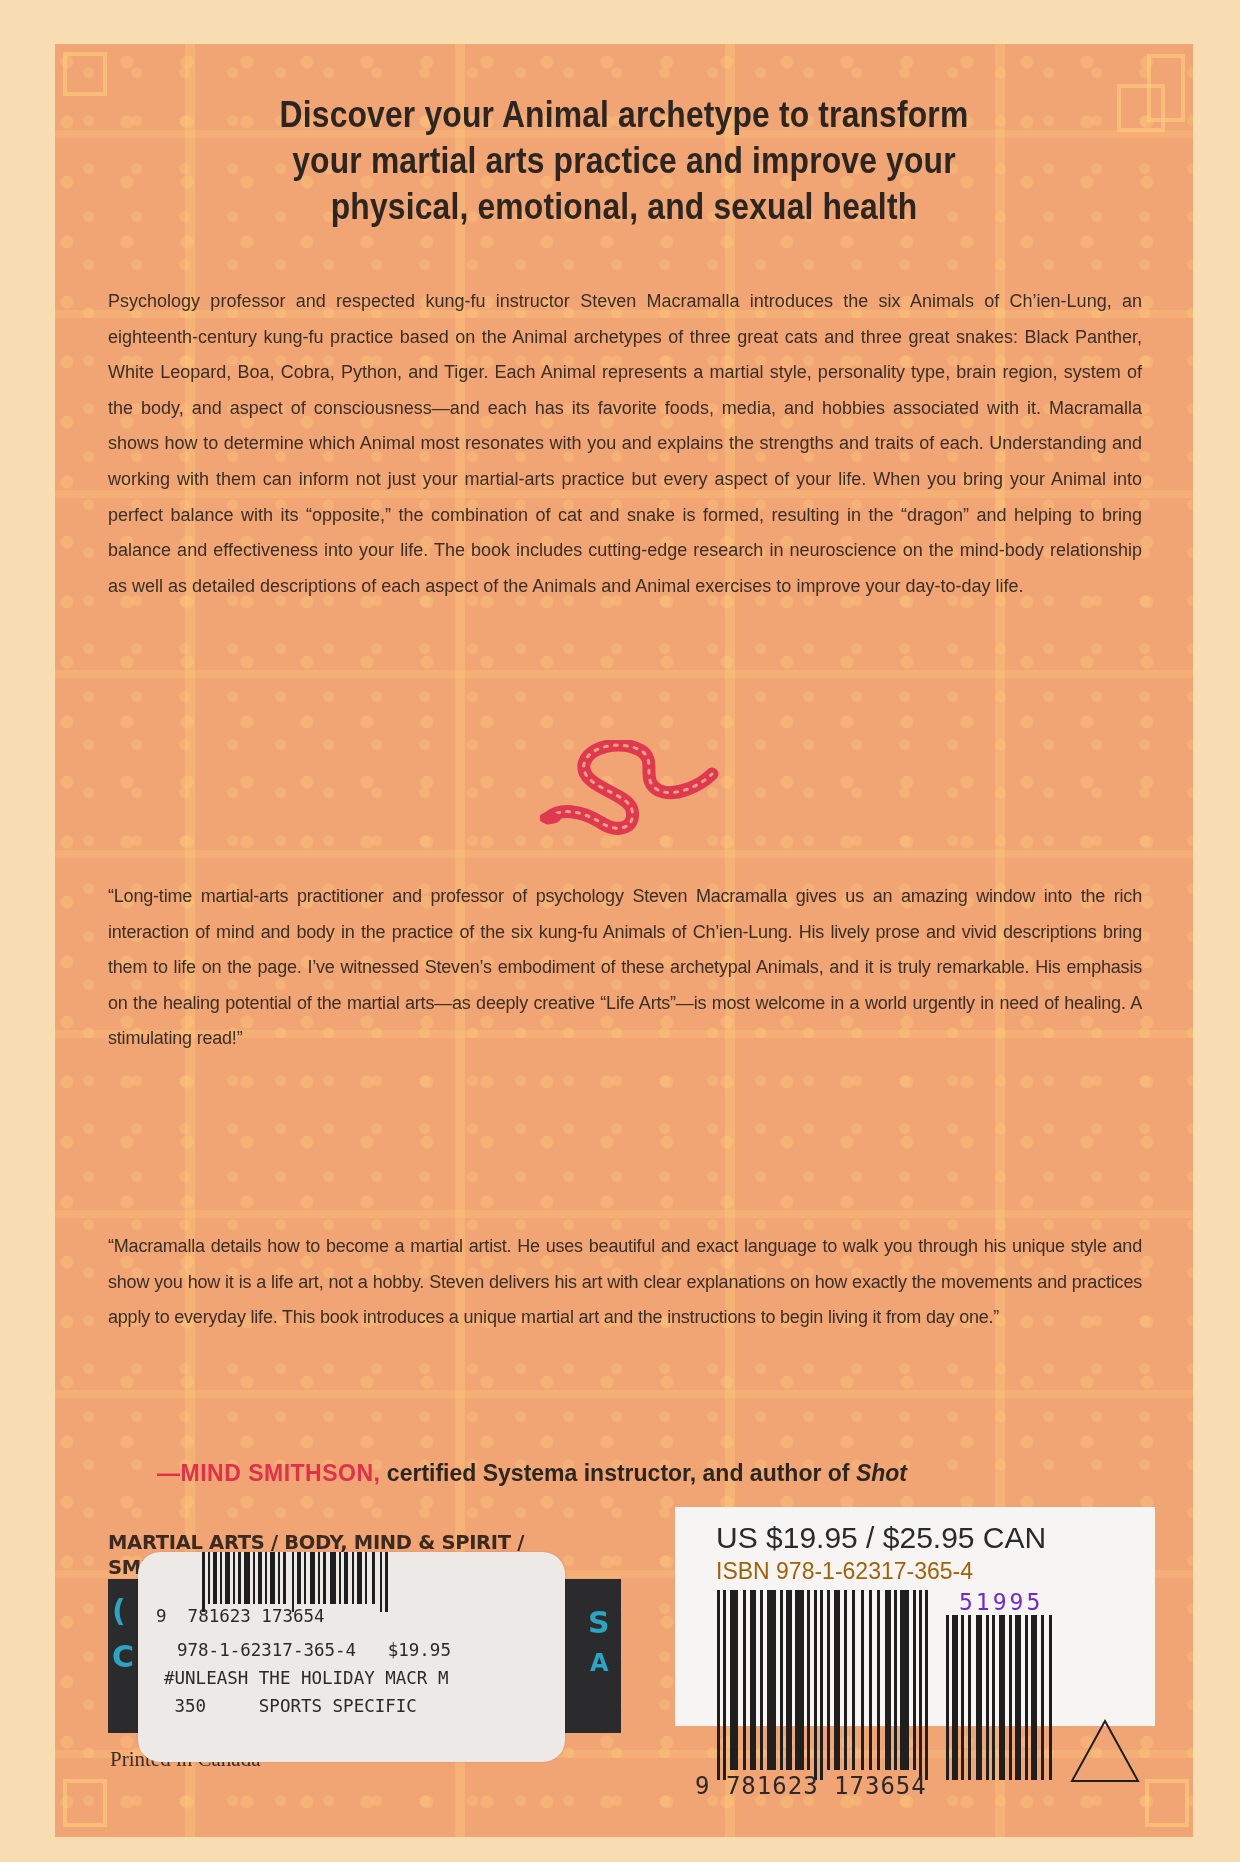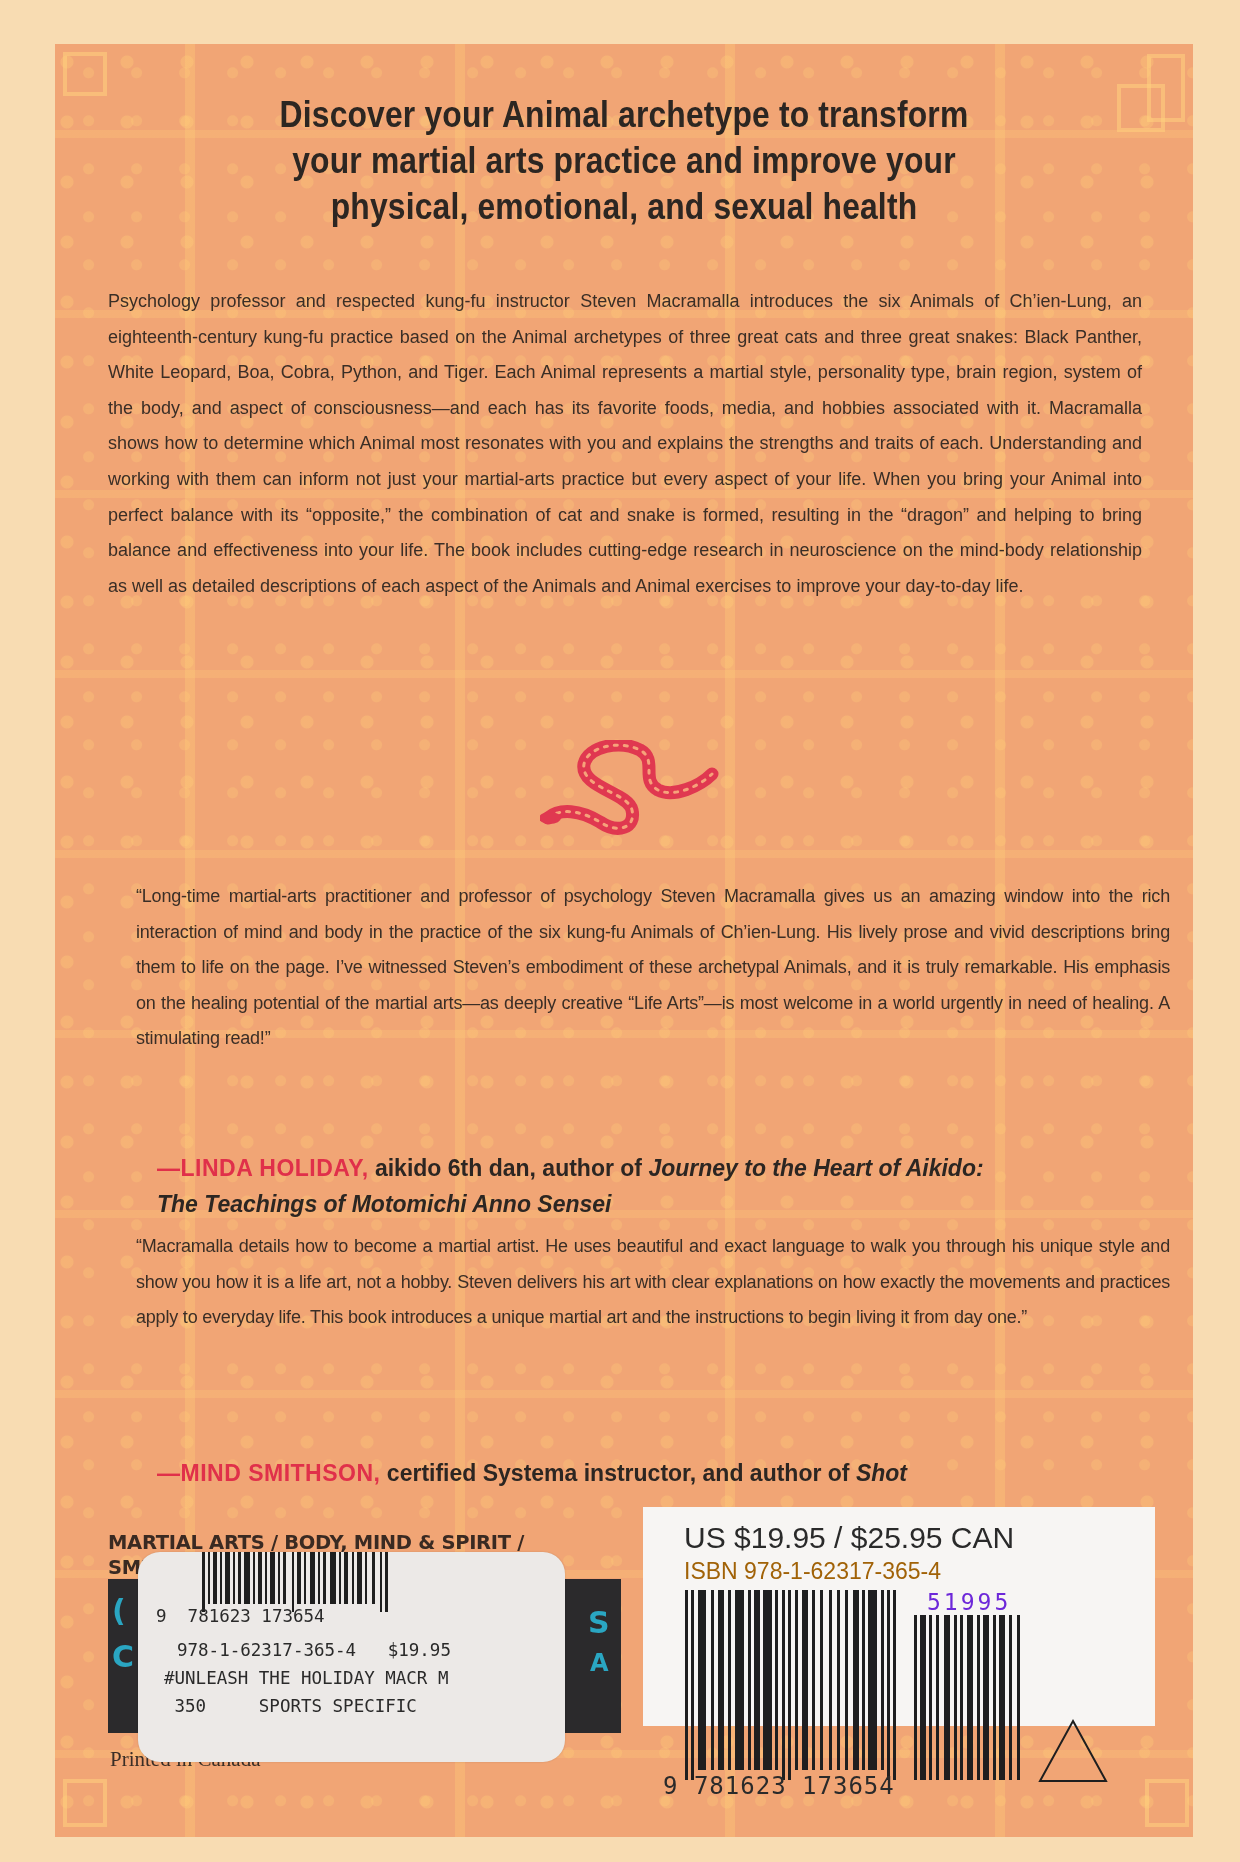--- a/index.html
+++ b/index.html
@@ -30,21 +30,21 @@
   }
   .headline div { white-space: nowrap; }
   .body-text {
     position: absolute; left: 53px; width: 1034px;
     font-family: Liberation Sans, sans-serif; font-size: 18px; line-height: 35.6px;
     color: #3a2e26; text-align: justify; text-align-last: left;
   }
   .body-text.p1 { top: 240px; }
   .body-text.q1 { top: 835px; }
   .body-text.q2 { top: 1185px; }
-  .quote-condensed { letter-spacing: -0.2px; margin-left: 28px; }
+  .quote-condensed { letter-spacing: -0.2px; }
   .attrib {
     position: absolute; left: 102px; width: 1000px;
     font-family: "Liberation Sans", sans-serif; font-weight: bold; font-size: 23px;
     line-height: 36px; color: #2c2622;
   }
   .attrib .name { color: #e0304a; letter-spacing: 0.5px; }
   .attrib .it { font-style: italic; }
   .attrib.a1 { top: 1106px; }
   .attrib.a2 { top: 1411px; }
   .snake { position: absolute; left: 485px; top: 696px; width: 180px; height: 100px; }
@@ -69,23 +69,22 @@
     position: absolute; left: 138px; top: 1552px; width: 427px; height: 210px;
     background: #ece9e7; border-radius: 22px;
     box-shadow: 0 0 2px rgba(0,0,0,0.15);
   }
   .sticker .mini-barcode { position: absolute; left: 62px; top: 0; width: 200px; height: 64px; }
   .sticker .line {
     position: absolute; left: 26px; font-family: "DejaVu Sans Mono", monospace; font-size: 17.5px;
     color: #2a2a2a; white-space: pre;
   }
   .price-box {
-    position: absolute; left: 643px; top: 1507px; width: 480px; height: 219px;
+    position: absolute; left: 675px; top: 1507px; width: 480px; height: 219px;
     background: #f7f5f3;
-    padding-left: 32px;
   }
   .price-line {
     position: absolute; left: 41px; top: 14px; font-family: "Liberation Sans", sans-serif;
     font-size: 30px; color: #2a2a2a; white-space: nowrap;
   }
   .isbn-line {
     position: absolute; left: 41px; top: 51px; font-family: "Liberation Sans", sans-serif;
     font-size: 23px; color: #a16207; white-space: nowrap;
   }
   .ean { position: absolute; left: 22px; top: 83px; width: 380px; height: 225px; }
@@ -118,24 +117,20 @@
 
   <div class="body-text p1">Psychology professor and respected kung-fu instructor Steven Macramalla introduces the six Animals of Ch’ien-Lung, an eighteenth-century kung-fu practice based on the Animal archetypes of three great cats and three great snakes: Black Panther, White Leopard, Boa, Cobra, Python, and Tiger. Each Animal represents a martial style, per­sonality type, brain region, system of the body, and aspect of consciousness—and each has its favorite foods, media, and hobbies associated with it. Macramalla shows how to determine which Animal most resonates with you and explains the strengths and traits of each. Understanding and working with them can inform not just your mar­tial-arts practice but every aspect of your life. When you bring your Animal into perfect balance with its “opposite,” the combination of cat and snake is formed, resulting in the “dragon” and helping to bring balance and effectiveness into your life. The book includes cutting-edge research in neuroscience on the mind-body relationship as well as detailed descriptions of each aspect of the Animals and Animal exercises to improve your day-to-day life.</div>
 
   <svg class="snake" viewBox="0 0 180 100">
     <path d="M8 78 C 20 68, 40 70, 60 82 C 78 94, 96 88, 92 70 C 88 52, 40 48, 44 24 C 48 6, 80 0, 100 10 C 118 20, 100 40, 118 50 C 134 58, 160 46, 172 34" fill="none" stroke="#e03850" stroke-width="13" stroke-linecap="round"></path>
     <path d="M8 78 C 20 68, 40 70, 60 82 C 78 94, 96 88, 92 70 C 88 52, 40 48, 44 24 C 48 6, 80 0, 100 10 C 118 20, 100 40, 118 50 C 134 58, 160 46, 172 34" fill="none" stroke="#f6a27a" stroke-width="3" stroke-dasharray="3 7" stroke-linecap="round"></path>
     <ellipse cx="10" cy="78" rx="11" ry="6" fill="#e03850"></ellipse>
   </svg>
 
   <div class="body-text q1 quote-condensed">“Long-time martial-arts practitioner and professor of psychology Steven Macramalla gives us an amazing window into the rich interaction of mind and body in the practice of the six kung-fu Animals of Ch’ien-Lung. His lively prose and vivid descriptions bring them to life on the page. I’ve witnessed Steven’s embodiment of these archetypal Ani­mals, and it is truly remarkable. His emphasis on the healing potential of the martial arts—as deeply creative “Life Arts”—is most welcome in a world urgently in need of healing. A stimulating read!”</div>
-  <div class="attrib a1">
-    <span class="name">—LINDA HOLIDAY,</span><span> aikido 6th dan, author of </span><span class="it">Journey to the Heart of Aikido:</span><br>
-    <span class="it">The Teachings of Motomichi Anno Sensei</span>
-  </div>
 
   <div class="body-text q2 quote-condensed">“Macramalla details how to become a martial artist. He uses beautiful and exact lan­guage to walk you through his unique style and show you how it is a life art, not a hobby. Steven delivers his art with clear explanations on how exactly the movements and practices apply to everyday life. This book introduces a unique martial art and the instructions to begin living it from day one.”</div>
   <div class="attrib a2">
     <span class="name">—MIND SMITHSON,</span><span> certified Systema instructor, and author of </span><span class="it">Shot</span>
   </div>
 
   <div class="category">
     <div>MARTIAL ARTS / BODY, MIND &amp; SPIRIT /</div>
     <div>SMITHSON GROWTH</div>
   </div>

